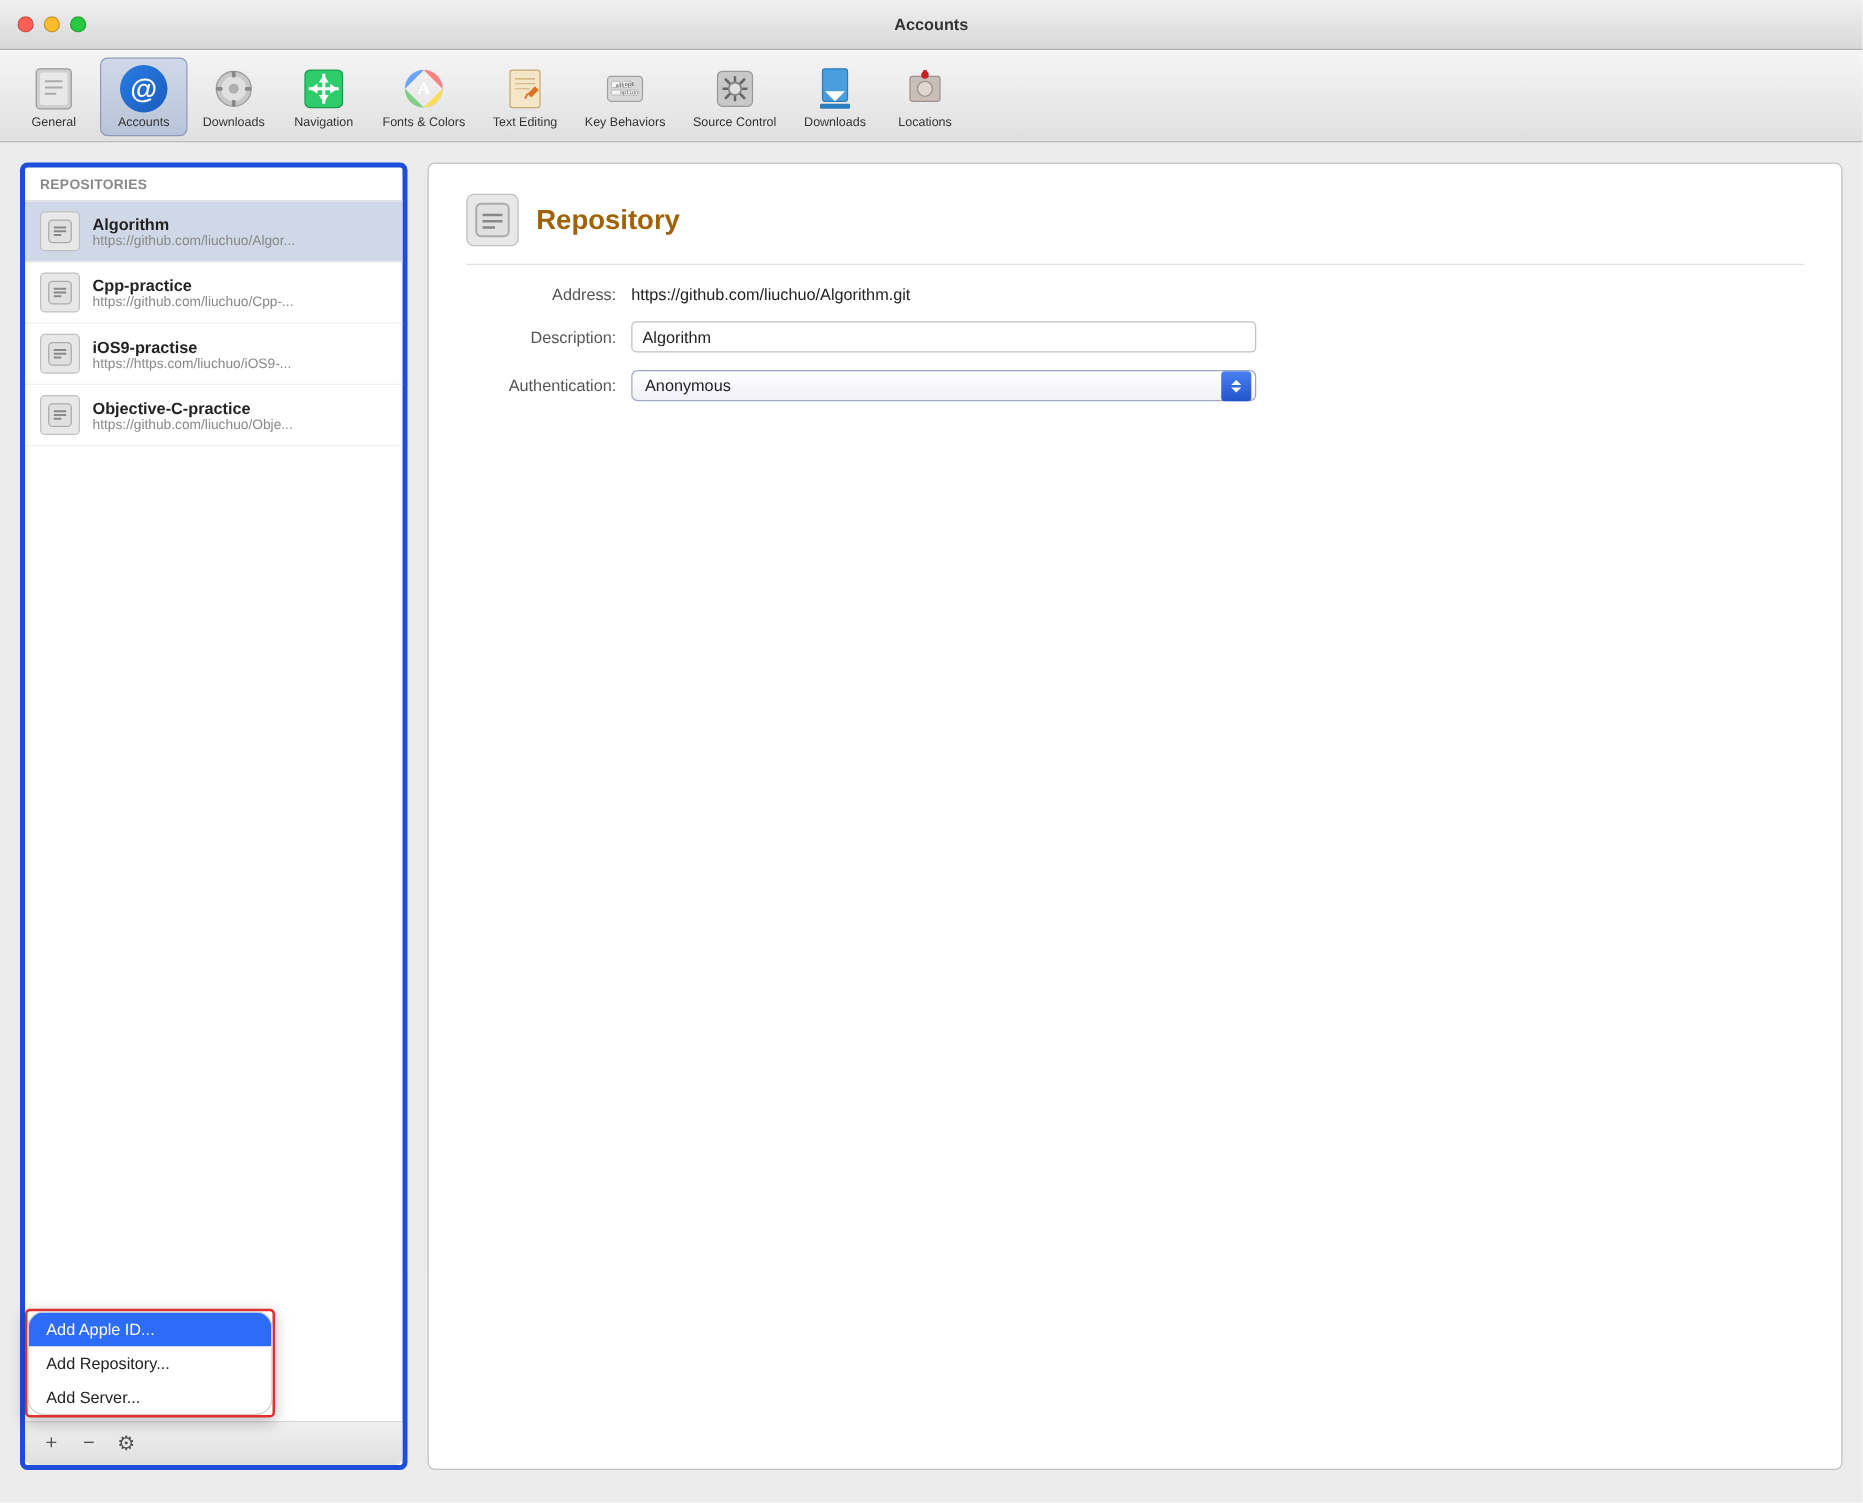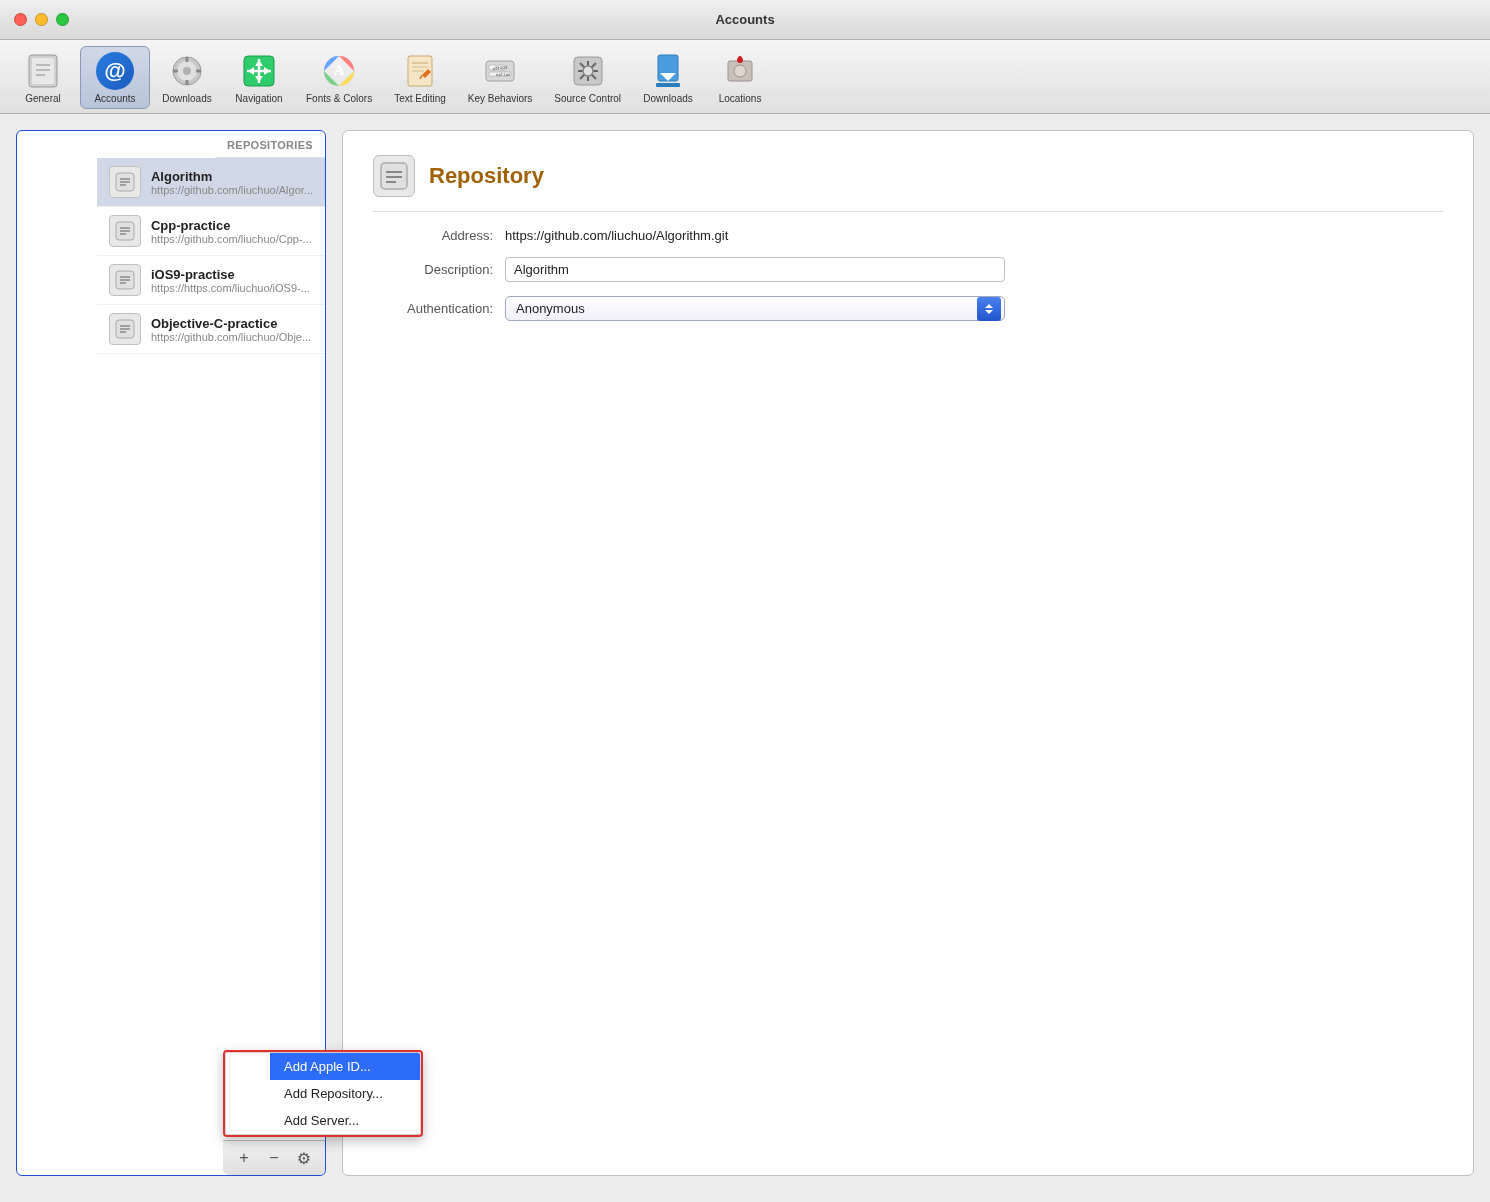--- a/index.html
+++ b/index.html
@@ -88,27 +88,26 @@
       height: calc(1202px - 40px - 64px - 20px);
       padding: 16px;
       gap: 16px;
       background: #ececec;
     }
 
     
     .left-panel {
       width: 310px;
       background: #fff;
-      border: 1px solid #1d4ed8;
+      border: 4px solid #1d4ed8;
       border-radius: 6px;
       display: flex;
       flex-direction: column;
       position: relative;
       overflow: visible;
-      align-items: flex-end;
     }
     .panel-header {
       font-size: 11px;
       font-weight: 600;
       color: #888;
       padding: 8px 12px 6px;
       border-bottom: 1px solid #e0e0e0;
       text-transform: uppercase;
       letter-spacing: 0.3px;
     }
@@ -186,23 +185,22 @@
       left: 0;
       background: #fff;
       border: 2px solid #e03030;
       border-radius: 4px;
       min-width: 200px;
       box-shadow: 0 4px 12px rgba(0,0,0,0.25);
       z-index: 100;
     }
     .popup-menu-inner {
       border: 1px solid #d0d0d0;
-      border-radius: 3px;
+      border-radius: 13px;
       overflow: hidden;
-      padding-left: 44px;
     }
     .menu-item {
       padding: 6px 14px;
       font-size: 13px;
       cursor: pointer;
       color: #222;
     }
     .menu-item.highlighted {
       background: #2c6cf8;
       color: #fff;

